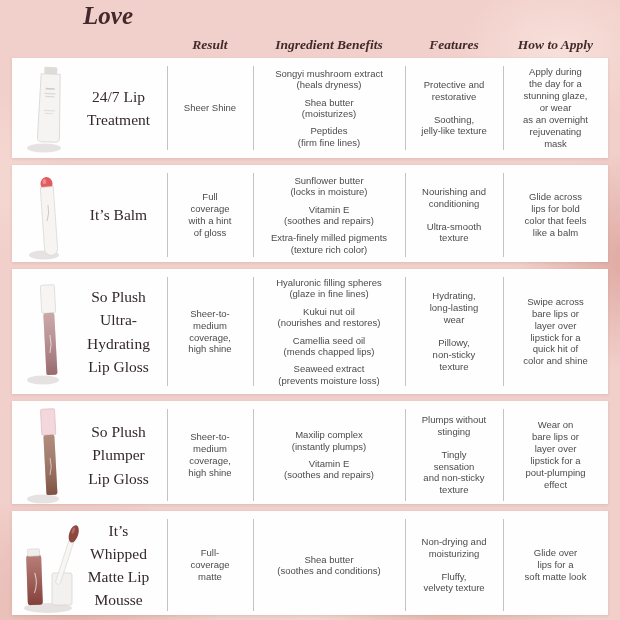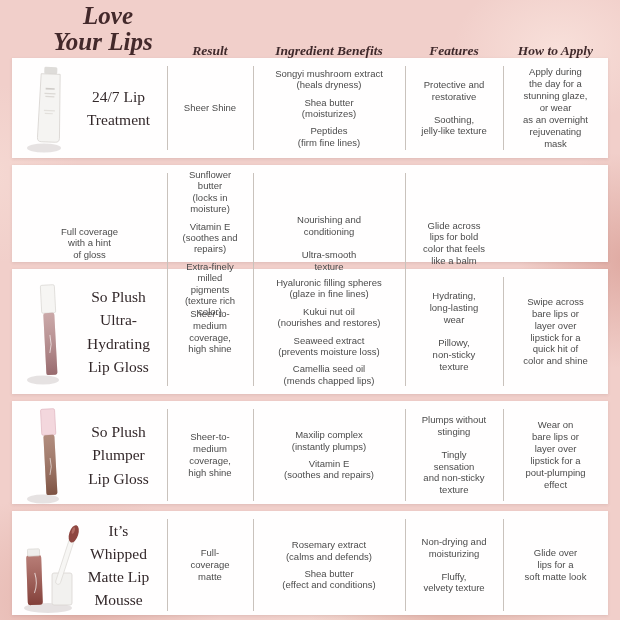--- a/index.html
+++ b/index.html
@@ -15,21 +15,21 @@
       radial-gradient(120px 90px at 55% 100%, #f3d6cf 0%, rgba(243,214,207,0) 70%),
       #f1cfca;
   }
   .title{
     position:absolute;top:3px;left:28px;width:160px;text-align:center;
     font-family:"Liberation Serif",serif;font-style:italic;font-weight:bold;
     font-size:25px;line-height:1.05;color:#43292b;
   }
   .title .t2{margin-left:-10px;}
   .colheads{
-    position:absolute;top:39px;left:12px;width:596px;height:22px;
+    position:absolute;top:33px;left:12px;width:596px;height:22px;
     display:grid;grid-template-columns:155px 86px 152px 98px 105px;
     font-family:"Liberation Serif",serif;font-style:italic;font-weight:bold;
     font-size:13.5px;color:#402a2c;align-items:end;
   }
   .colheads div{text-align:center;padding-bottom:2px;}
   #rows{position:absolute;top:58px;left:12px;width:596px;display:flex;flex-direction:column;gap:7px;}
   .card{
     background:#fffefe;box-shadow:0 1px 3px rgba(90,50,50,0.12);
     display:grid;grid-template-columns:155px 86px 152px 98px 105px;
   }
@@ -53,21 +53,20 @@
   .features{gap:11px;}
   .feature{white-space:pre-line;}
   svg{display:block;}
 </style>
 </head>
 <body>
 
 <div class="page">
   <div class="title">
     <div class="t1">Love</div>
-    <div class="t2">Your Lips</div>
   </div>
   <div class="colheads">
     <div></div>
     <div>Result</div>
     <div>Ingredient Benefits</div>
     <div>Features</div>
     <div>How to Apply</div>
   </div>
   <main id="rows">
   <section class="card r0">
@@ -116,20 +115,34 @@
       <div class="celltext">Apply during
 the day for a
 stunning glaze,
 or wear
 as an overnight
 rejuvenating mask</div>
     </div>
   </section>
 
   <section class="card r1">
+    <div class="cell product-area">
+      <div class="product-img">
+  <svg width="62" height="92" viewBox="0 0 62 92">
+    <ellipse cx="26" cy="86" rx="15" ry="4.5" fill="rgba(60,40,40,0.13)"></ellipse>
+    <g transform="rotate(-4 30 50)">
+      <ellipse cx="31" cy="15" rx="6" ry="7" fill="#e25b60"></ellipse>
+      <ellipse cx="29" cy="12.5" rx="2" ry="2.6" fill="#ef8a8d"></ellipse>
+      <path d="M24.5 18 h13 v62 a6.5 6.5 0 0 1 -13 0 z" fill="#f6f5f3" stroke="#dcd9d5" stroke-width="0.8"></path>
+      <path d="M29 52 q3 -8 2 -16" stroke="#c9c5c0" stroke-width="0.9" fill="none"></path>
+    </g>
+  </svg>
+</div>
+      <div class="product-name">It’s Balm</div>
+    </div>
     <div class="cell">
       <div class="celltext">Full coverage
 with a hint
 of gloss</div>
     </div>
     <div class="cell ingredients">
           <div class="ing">
             <div class="ing-name">Sunflower butter</div>
             <div class="ing-benefit">(locks in moisture)</div>
           </div>
@@ -189,26 +202,26 @@
     <div class="cell ingredients">
           <div class="ing">
             <div class="ing-name">Hyaluronic filling spheres</div>
             <div class="ing-benefit">(glaze in fine lines)</div>
           </div>
           <div class="ing">
             <div class="ing-name">Kukui nut oil</div>
             <div class="ing-benefit">(nourishes and restores)</div>
           </div>
           <div class="ing">
+            <div class="ing-name">Camellia seed oil</div>
+            <div class="ing-benefit">(mends chapped lips)</div>
+          </div>
+          <div class="ing">
             <div class="ing-name">Seaweed extract</div>
             <div class="ing-benefit">(prevents moisture loss)</div>
-          </div>
-          <div class="ing">
-            <div class="ing-name">Camellia seed oil</div>
-            <div class="ing-benefit">(mends chapped lips)</div>
           </div>
         </div>
     <div class="cell features">
           <div class="feature">Hydrating,
 long-lasting wear</div>
           <div class="feature">Pillowy,
 non-sticky texture</div>
         </div>
     <div class="cell">
       <div class="celltext">Swipe across
@@ -305,26 +318,22 @@
 Whipped
 Matte Lip
 Mousse</div>
     </div>
     <div class="cell">
       <div class="celltext">Full-coverage
 matte</div>
     </div>
     <div class="cell ingredients">
           <div class="ing">
-            <div class="ing-name">Rosemary extract</div>
-            <div class="ing-benefit">(calms and defends)</div>
-          </div>
-          <div class="ing">
             <div class="ing-name">Shea butter</div>
-            <div class="ing-benefit">(effect and conditions)</div>
+            <div class="ing-benefit">(soothes and conditions)</div>
           </div>
         </div>
     <div class="cell features">
           <div class="feature">Non-drying and
 moisturizing</div>
           <div class="feature">Fluffy,
 velvety texture</div>
         </div>
     <div class="cell">
       <div class="celltext">Glide over

